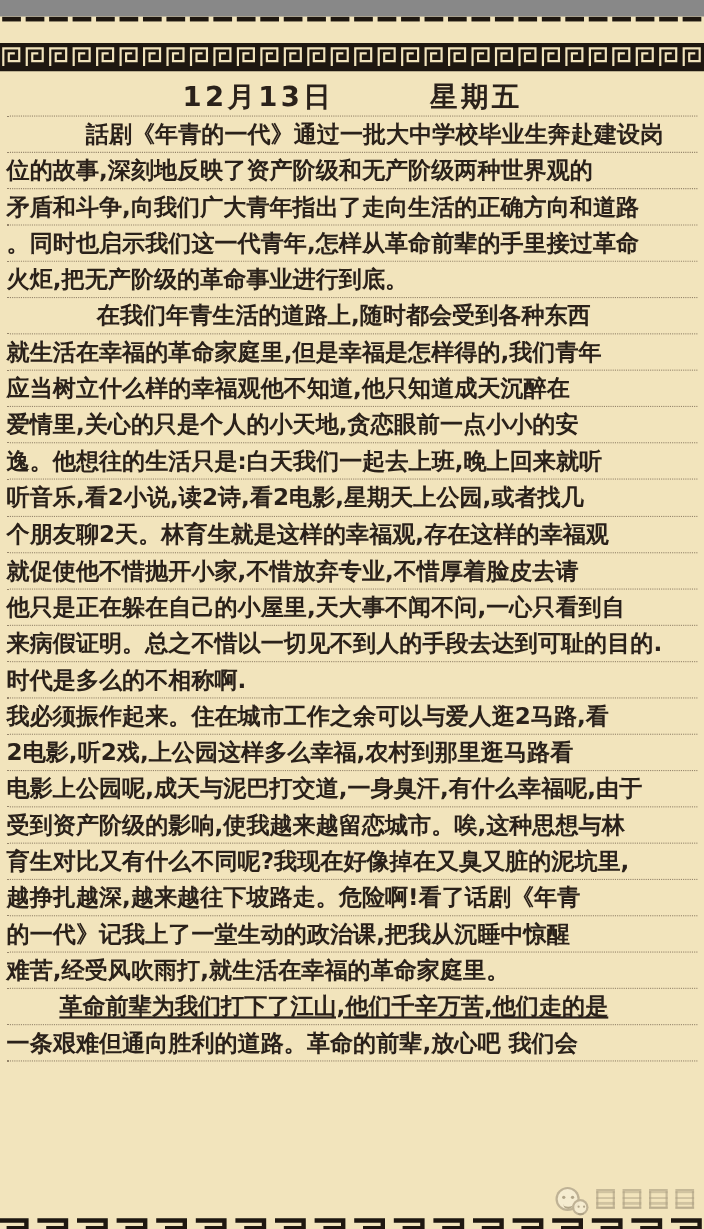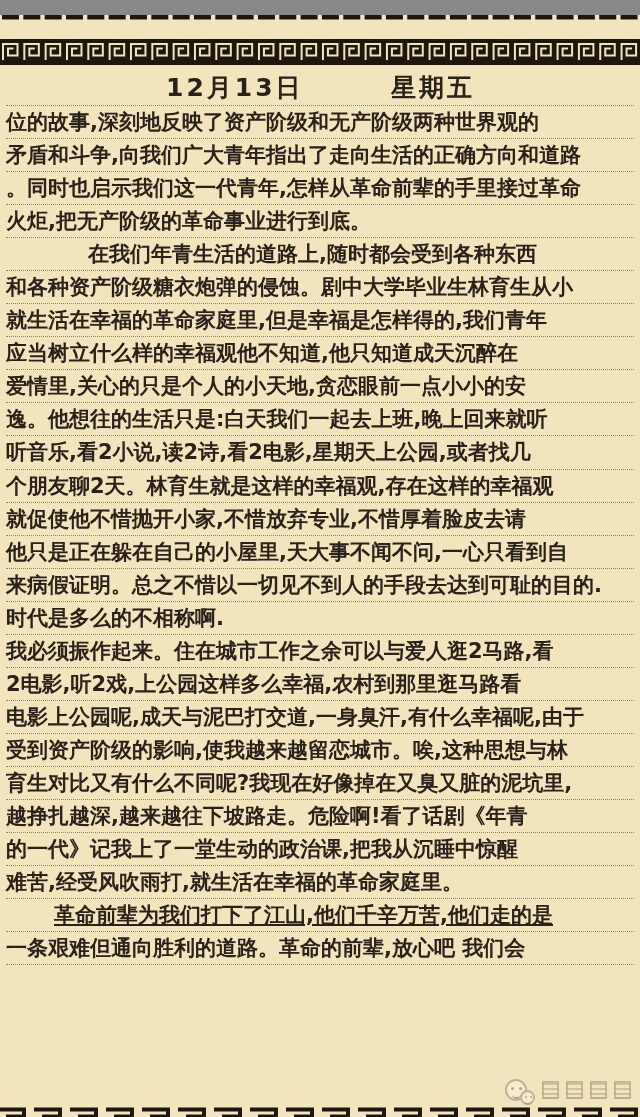--- a/index.html
+++ b/index.html
@@ -162,26 +162,26 @@
         <path d="M3,21 V5 H17.5 V16.5 H8 V9.5 H13.5" fill="none" stroke="#f2e4bc" stroke-width="2" transform="translate(618.5699999999999,0)"></path>
       </g>
   </svg>
 
   <div class="content">
     <div class="header-line">
       <span class="hw date">12月13日</span>
       <span class="hw weekday">星期五</span>
     </div>
     <div id="lines">
+        <div class="text-line" style="padding-left: 72px;">話剧《年青的一代》通过一批大中学校毕业生奔赴建设岗</div>
         <div class="text-line">位的故事,深刻地反映了资产阶级和无产阶级两种世界观的</div>
         <div class="text-line">矛盾和斗争,向我们广大青年指出了走向生活的正确方向和道路</div>
         <div class="text-line">。同时也启示我们这一代青年,怎样从革命前辈的手里接过革命</div>
         <div class="text-line">火炬,把无产阶级的革命事业进行到底。</div>
         <div class="text-line" style="padding-left: 82px;">在我们年青生活的道路上,随时都会受到各种东西</div>
-        <div class="text-line">和各种资产阶级糖衣炮弹的侵蚀。剧中大学毕业生林育生从小</div>
         <div class="text-line">就生活在幸福的革命家庭里,但是幸福是怎样得的,我们青年</div>
         <div class="text-line">应当树立什么样的幸福观他不知道,他只知道成天沉醉在</div>
         <div class="text-line">爱情里,关心的只是个人的小天地,贪恋眼前一点小小的安</div>
         <div class="text-line">逸。他想往的生活只是:白天我们一起去上班,晚上回来就听</div>
         <div class="text-line">听音乐,看2小说,读2诗,看2电影,星期天上公园,或者找几</div>
         <div class="text-line">个朋友聊2天。林育生就是这样的幸福观,存在这样的幸福观</div>
         <div class="text-line">就促使他不惜抛开小家,不惜放弃专业,不惜厚着脸皮去请</div>
         <div class="text-line">他只是正在躲在自己的小屋里,天大事不闻不问,一心只看到自</div>
         <div class="text-line">来病假证明。总之不惜以一切见不到人的手段去达到可耻的目的.</div>
         <div class="text-line">时代是多么的不相称啊.</div>

